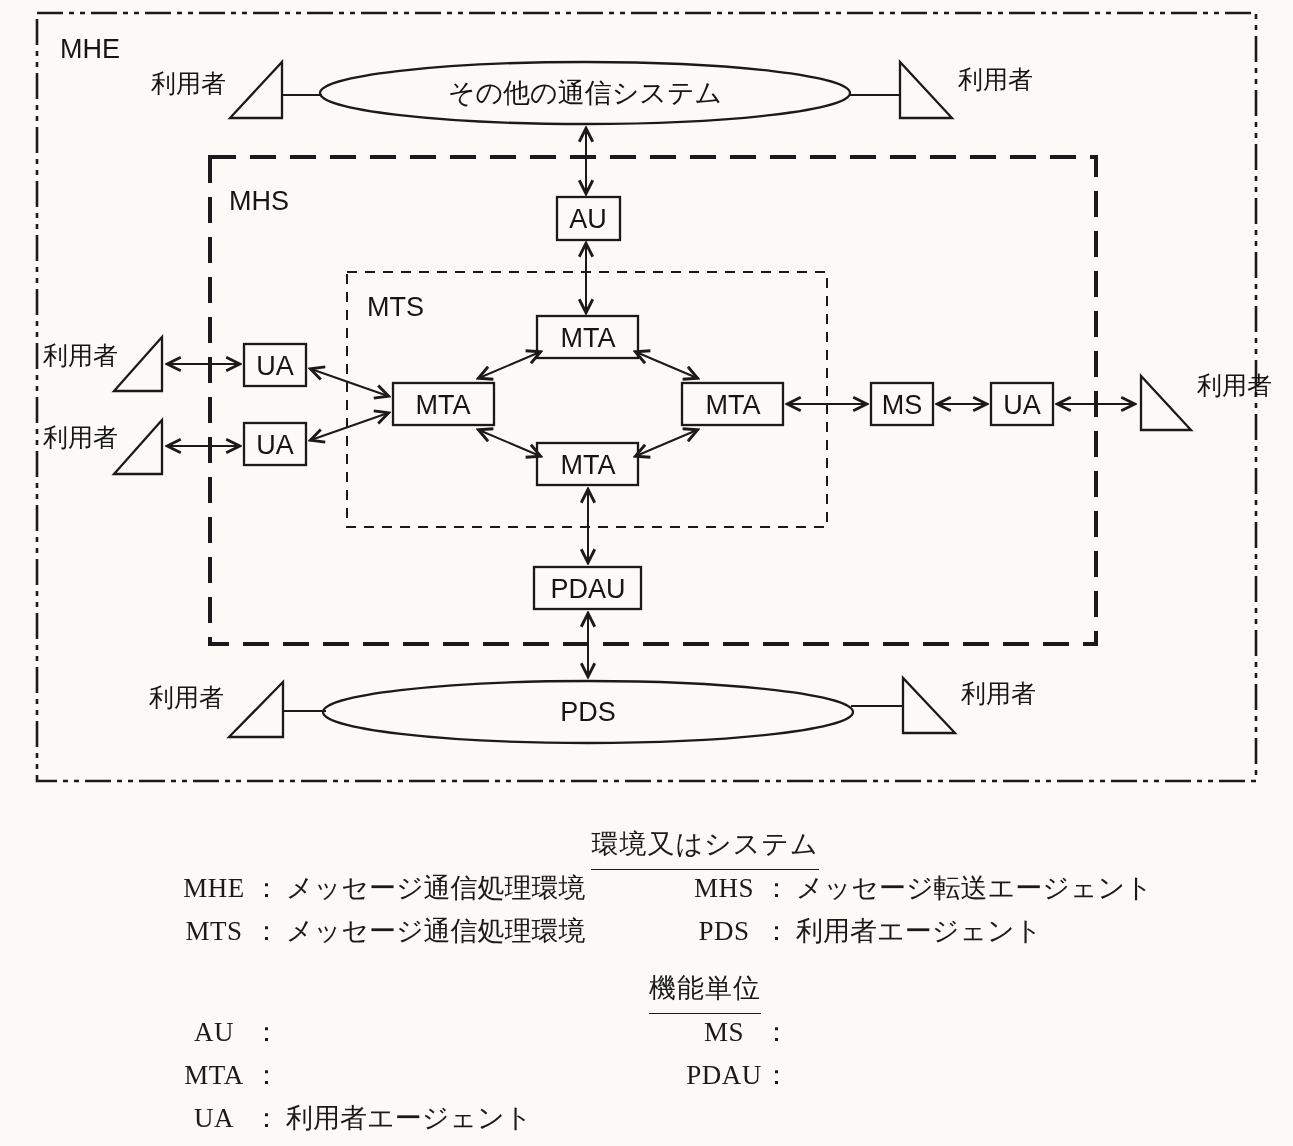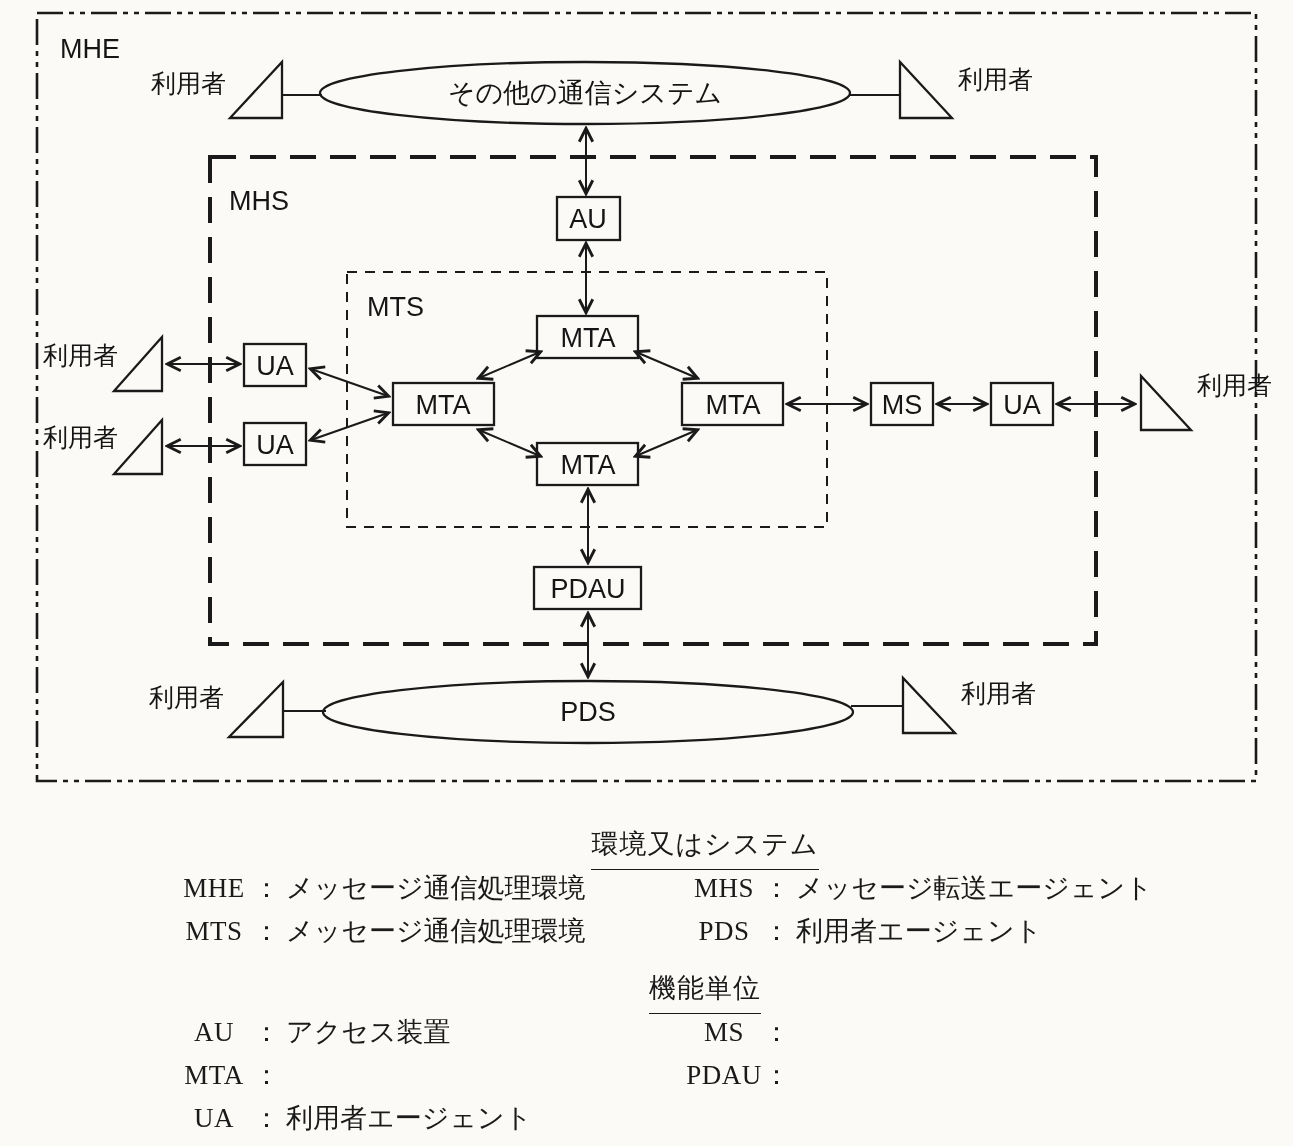--- a/index.html
+++ b/index.html
@@ -164,21 +164,20 @@
     </div>
 
     <div class="legend-heading-line mt4">
       <span class="legend-heading">機能単位</span>
     </div>
 
     <div class="legend-line">
       <span class="legend-entry">
         <span class="abbr">AU</span>
         <span class="colon">：</span>
-        <span class="desc">アクセス装置</span>
       </span>
       <span class="legend-entry">
         <span class="abbr">MS</span>
         <span class="colon">：</span>
       </span>
     </div>
 
     <div class="legend-line">
       <span class="legend-entry">
         <span class="abbr">MTA</span>

